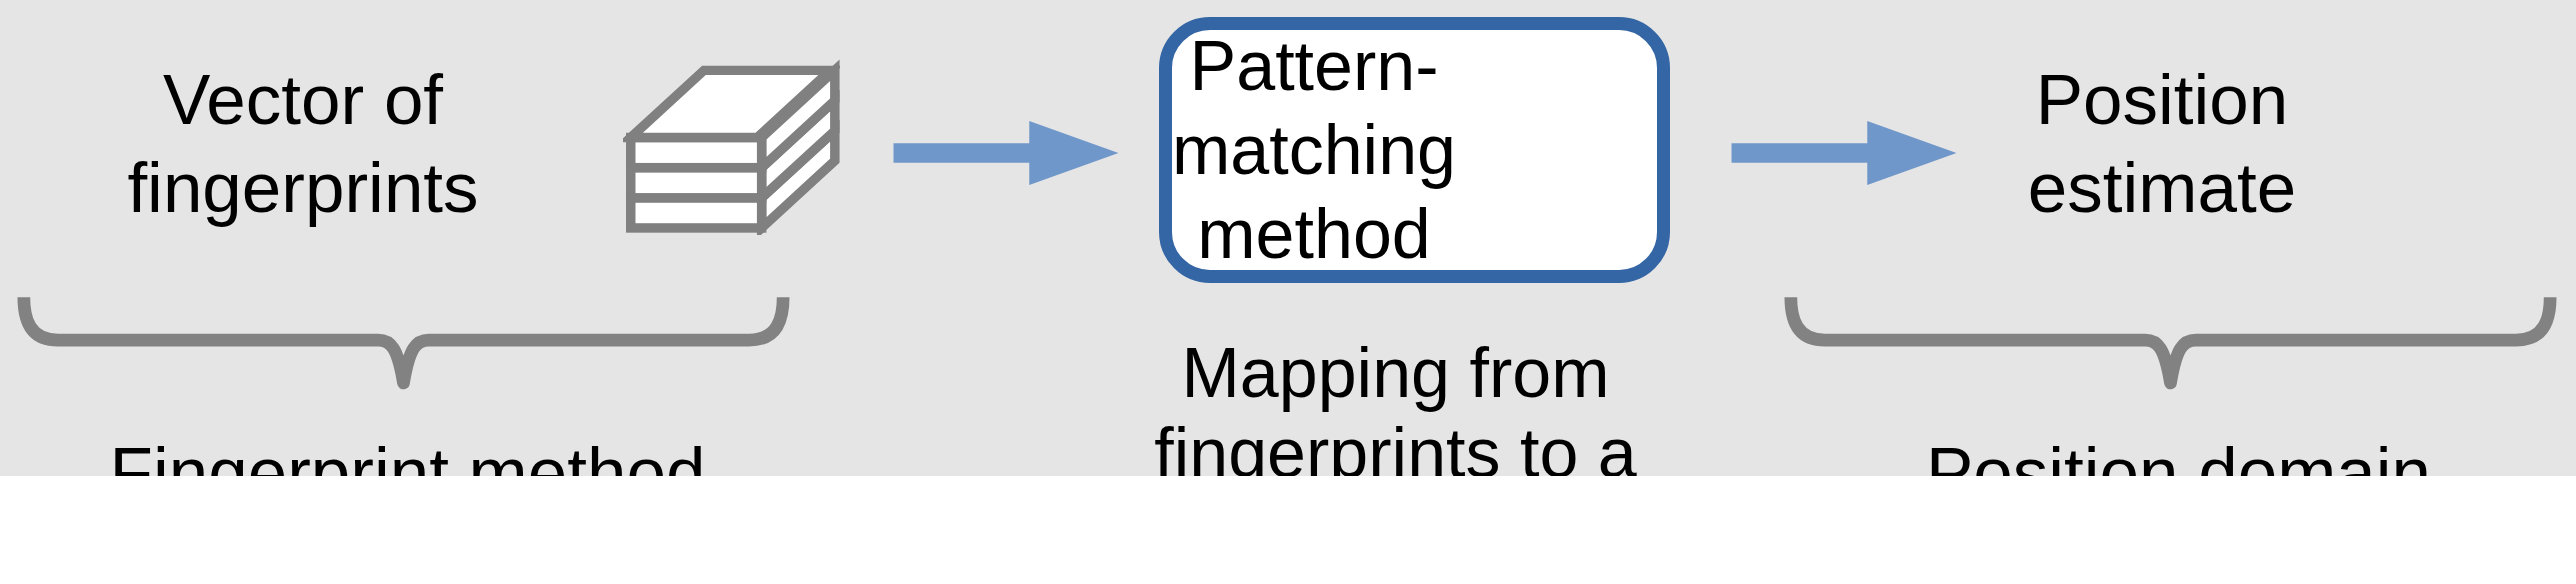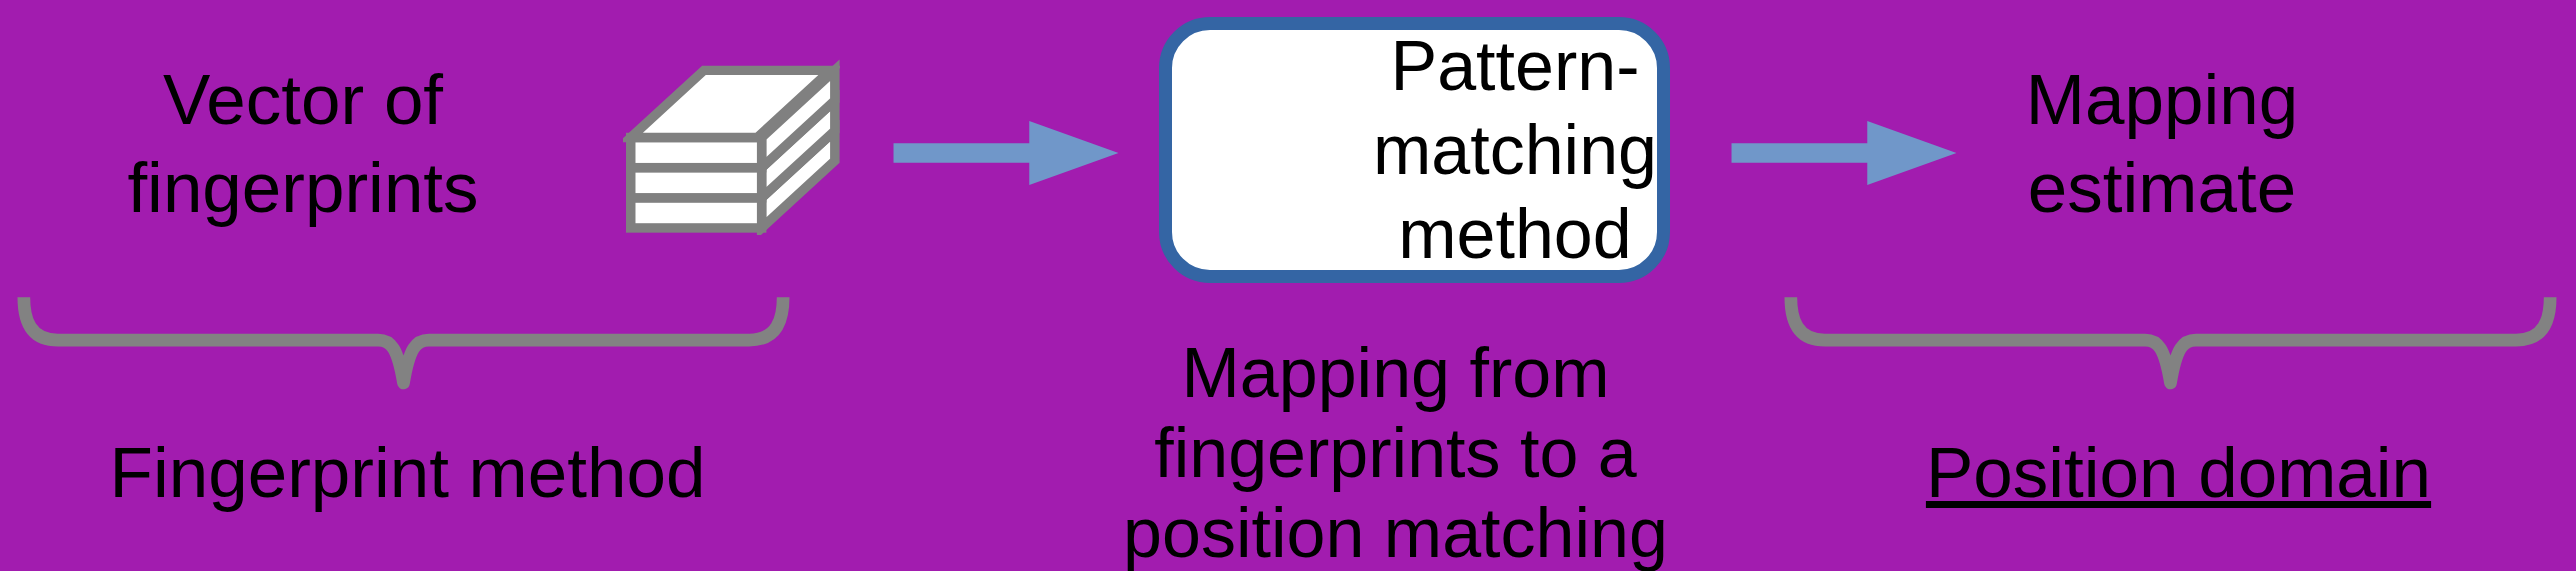--- a/index.html
+++ b/index.html
@@ -1,21 +1,21 @@
 <!DOCTYPE html>
 <html><head>
 <meta charset="utf-8">
 <style>
   * { margin: 0; padding: 0; box-sizing: border-box; }
   html, body { background: #ffffff; }
   .canvas {
     position: relative;
     width: 2576px;
-    height: 571px;
-    background: #a21caf;
+    height: 476px;
+    background: #e5e5e5;
     font-family: "Liberation Sans", sans-serif;
     color: #000000;
     overflow: hidden;
   }
   .label {
     position: absolute;
     text-align: center;
     white-space: pre-line;
     font-size: 71px;
     line-height: 88px;
@@ -32,21 +32,21 @@
 
   .process-box {
     position: absolute;
     left: 1159px; top: 16.6px;
     width: 511px; height: 266px;
     background: #ffffff;
     border: 13.7px solid #3465A4;
     border-radius: 51px;
     display: flex;
     align-items: center;
-    justify-content: flex-end;
+    justify-content: flex-start;
   }
   .process-box .label {
     position: static;
     font-size: 70px;
     line-height: 84px;
   }
 
   .brace { position: absolute; width: 773px; height: 100px; }
   .brace-left  { left: 16.6px;   top: 293px; }
   .brace-right { left: 1784px; top: 293px; }
@@ -85,21 +85,21 @@
   <div class="process-box">
     <div class="label">Pattern-
 matching
 method</div>
   </div>
 
   <svg class="arrow arrow-2" viewBox="0 0 232 66" xmlns="http://www.w3.org/2000/svg">
     <polygon points="0,23 140,23 140,0 232,33 140,66 140,43 0,43" fill="#7097C9"></polygon>
   </svg>
 
-  <div class="label output-label">Mapping
+  <div class="label output-label">Position
 estimate</div>
 
   <svg class="brace brace-left" viewBox="0 0 792 102" xmlns="http://www.w3.org/2000/svg">
     <path d="M 7,4 C 7,26 13,48 42,48 L 370,48 C 383,48 390,56 396,92 C 402,56 409,48 422,48 L 750,48 C 779,48 785,26 785,4" fill="none" stroke="#828282" stroke-width="13" stroke-linejoin="round" stroke-linecap="butt"></path>
   </svg>
 
   <svg class="brace brace-right" viewBox="0 0 792 102" xmlns="http://www.w3.org/2000/svg">
     <path d="M 7,4 C 7,26 13,48 42,48 L 370,48 C 383,48 390,56 396,92 C 402,56 409,48 422,48 L 750,48 C 779,48 785,26 785,4" fill="none" stroke="#828282" stroke-width="13" stroke-linejoin="round" stroke-linecap="butt"></path>
   </svg>
 

